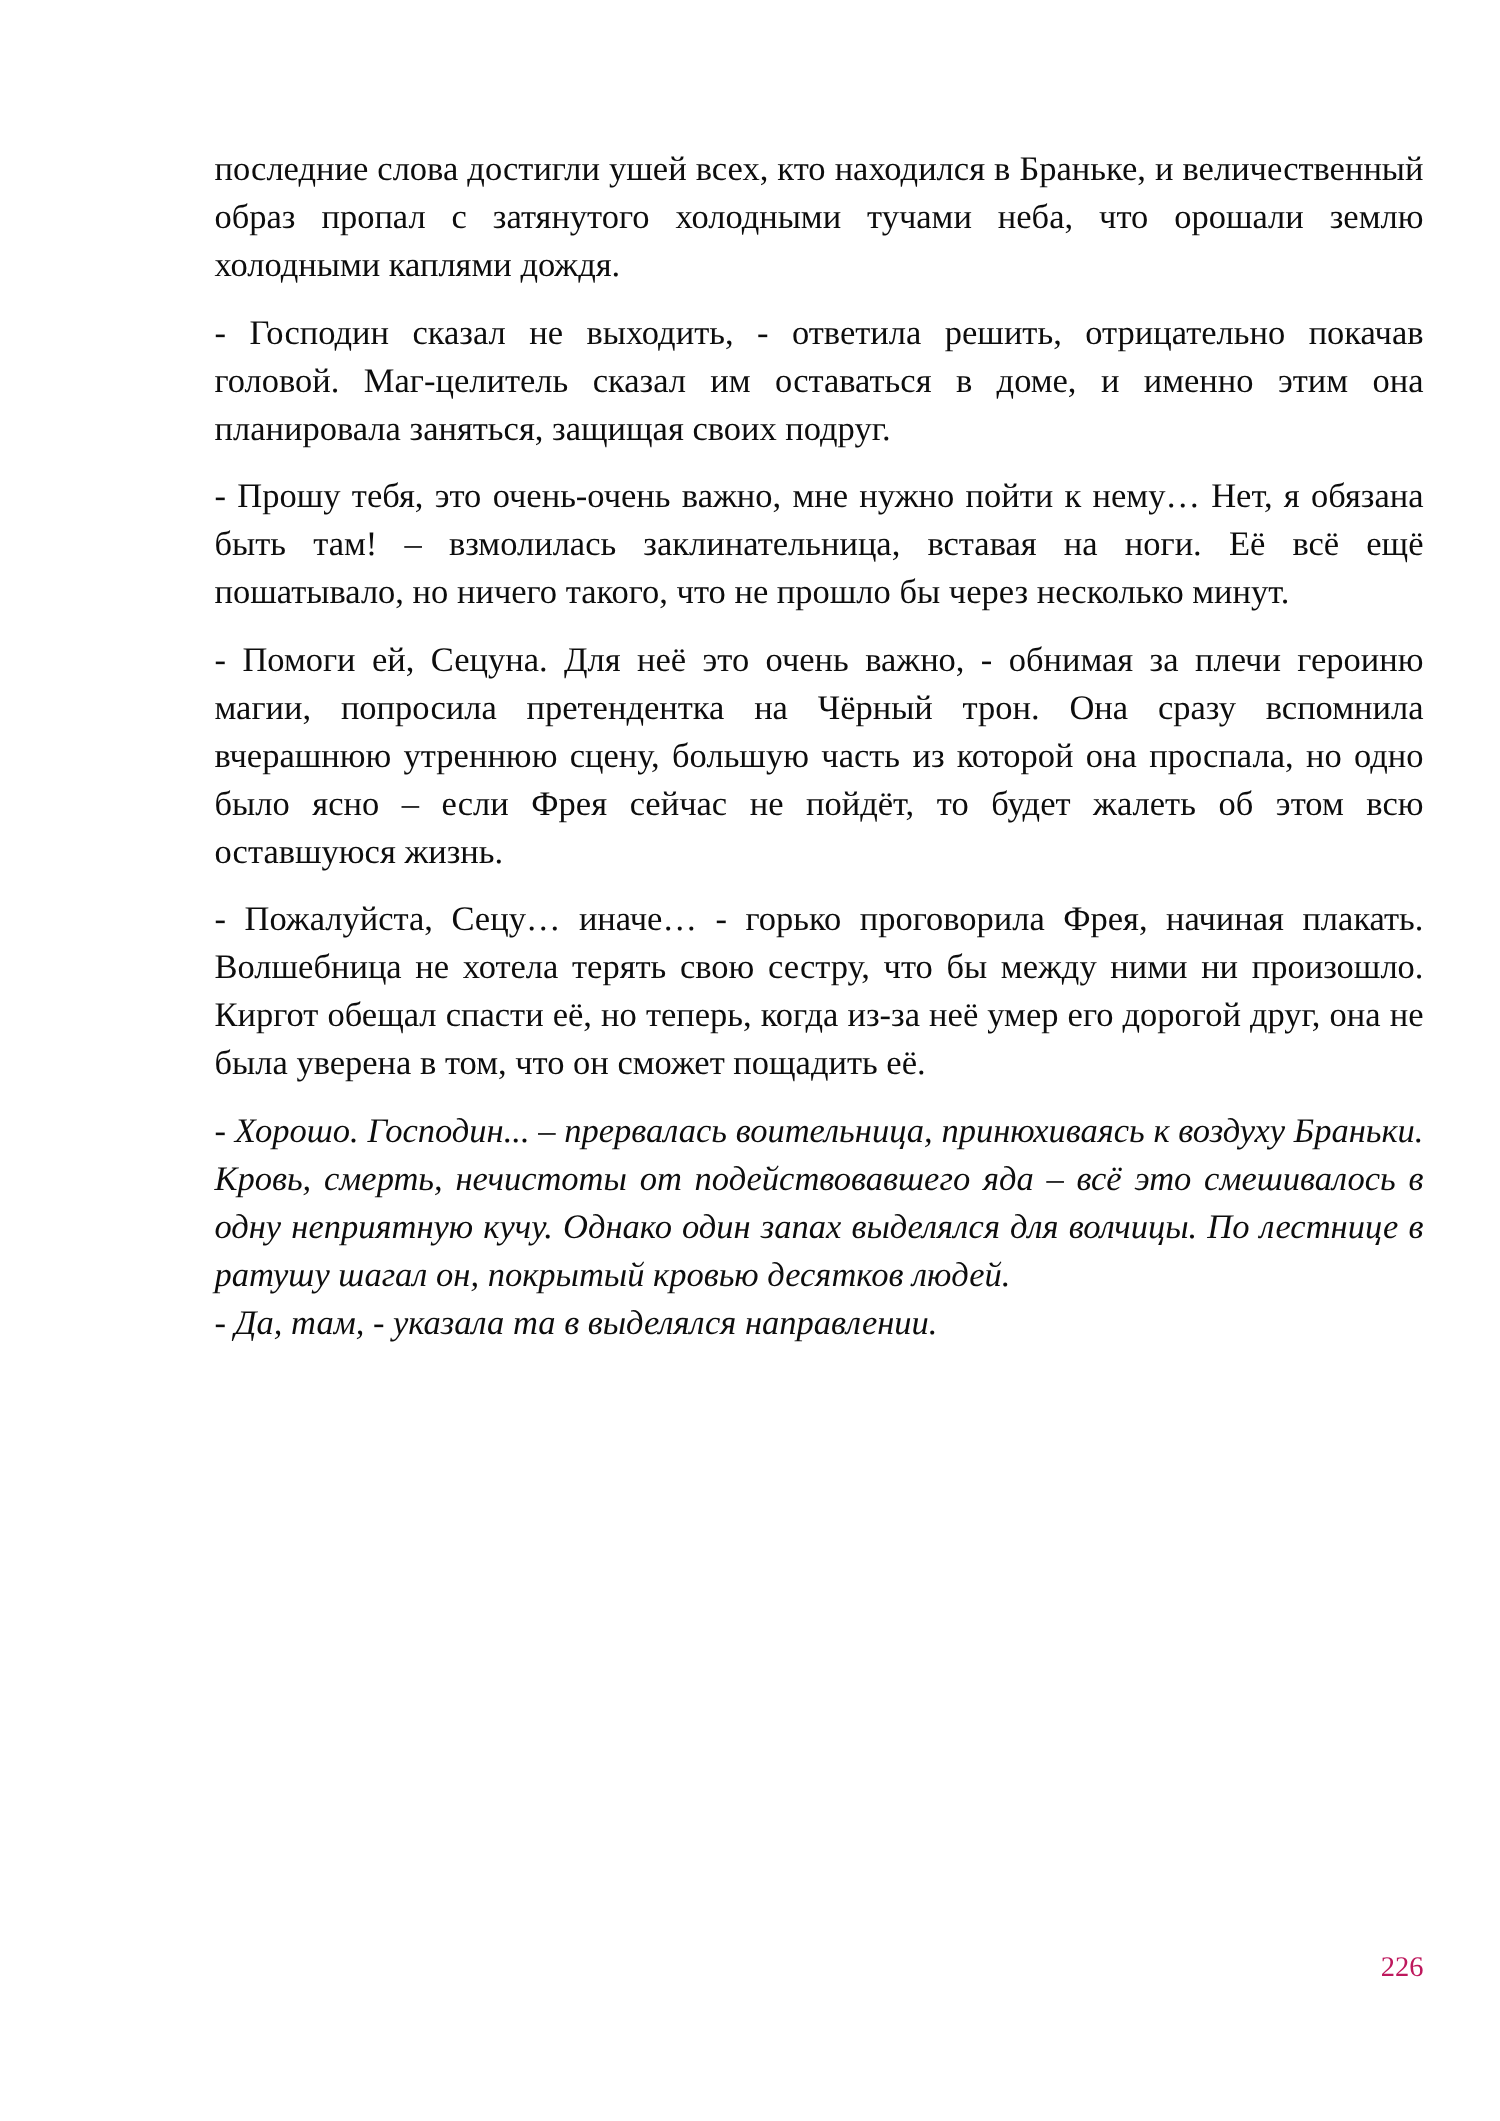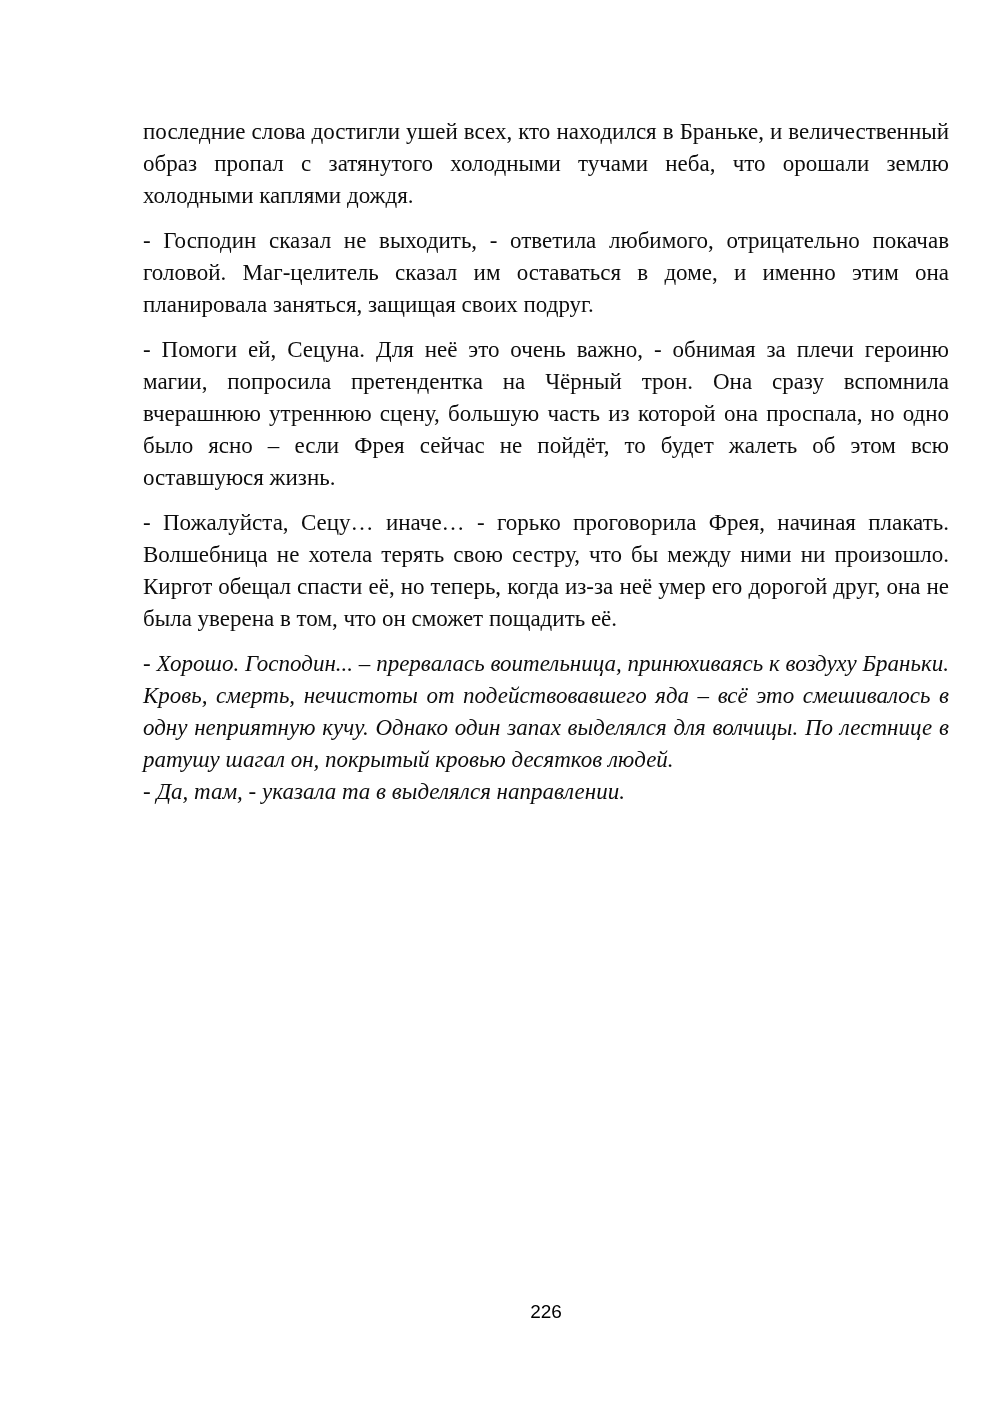--- a/index.html
+++ b/index.html
@@ -14,50 +14,50 @@
     background: #ffffff;
     color: #0d0d0d;
     font-family: "Liberation Serif", serif;
     overflow: hidden;
   }
   .content {
     position: absolute;
     left: 143px;
     top: 97px;
     width: 806px;
-    margin-top: 19px;
   }
   .content p {
     margin: 0 0 13px 0;
     font-size: 23px;
     line-height: 32px;
     text-align: justify;
     text-justify: inter-word;
   }
   .content p.no-gap {
     margin-bottom: 0;
     font-style: italic;
   }
   .page-number {
     position: absolute;
     top: 1301px;
     left: 143px;
     width: 806px;
-    text-align: center;
-    font-family: Liberation Sans, sans-serif;
+    text-align: right;
+    font-family: Liberation Serif, serif;
     font-size: 19px;
-    color: #000000;
+    color: #be185d;
   }
 </style>
 </head>
 <body>
 
 <div class="page">
   <div class="content">
     <p>последние слова достигли ушей всех, кто находился в Браньке, и величественный образ пропал с затянутого холодными тучами неба, что орошали землю холодными каплями дождя.</p>
-    <p>- Господин сказал не выходить, - ответила любимого, отрицательно покачав головой. Маг-целитель сказал им оставаться в доме, и именно этим она планировала заняться, защищая своих подруг.</p>
+    <p>- Господин сказал не выходить, - ответила решить, отрицательно покачав головой. Маг-целитель сказал им оставаться в доме, и именно этим она планировала заняться, защищая своих подруг.</p>
+    <p>- Прошу тебя, это очень-очень важно, мне нужно пойти к нему… Нет, я обязана быть там! – взмолилась заклинательница, вставая на ноги. Её всё ещё пошатывало, но ничего такого, что не прошло бы через несколько минут.</p>
     <p>- Помоги ей, Сецуна. Для неё это очень важно, - обнимая за плечи героиню магии, попросила претендентка на Чёрный трон. Она сразу вспомнила вчерашнюю утреннюю сцену, большую часть из которой она проспала, но одно было ясно – если Фрея сейчас не пойдёт, то будет жалеть об этом всю оставшуюся жизнь.</p>
     <p>- Пожалуйста, Сецу… иначе… - горько проговорила Фрея, начиная плакать. Волшебница не хотела терять свою сестру, что бы между ними ни произошло. Киргот обещал спасти её, но теперь, когда из-за неё умер его дорогой друг, она не была уверена в том, что он сможет пощадить её.</p>
     <p class="no-gap">- Хорошо. Господин... – прервалась воительница, принюхиваясь к воздуху Браньки. Кровь, смерть, нечистоты от подействовавшего яда – всё это смешивалось в одну неприятную кучу. Однако один запах выделялся для волчицы. По лестнице в ратушу шагал он, покрытый кровью десятков людей.</p>
     <p class="no-gap">- Да, там, - указала та в выделялся направлении.</p>
   </div>
   <div class="page-number">226</div>
 </div>
 
 </body></html>

